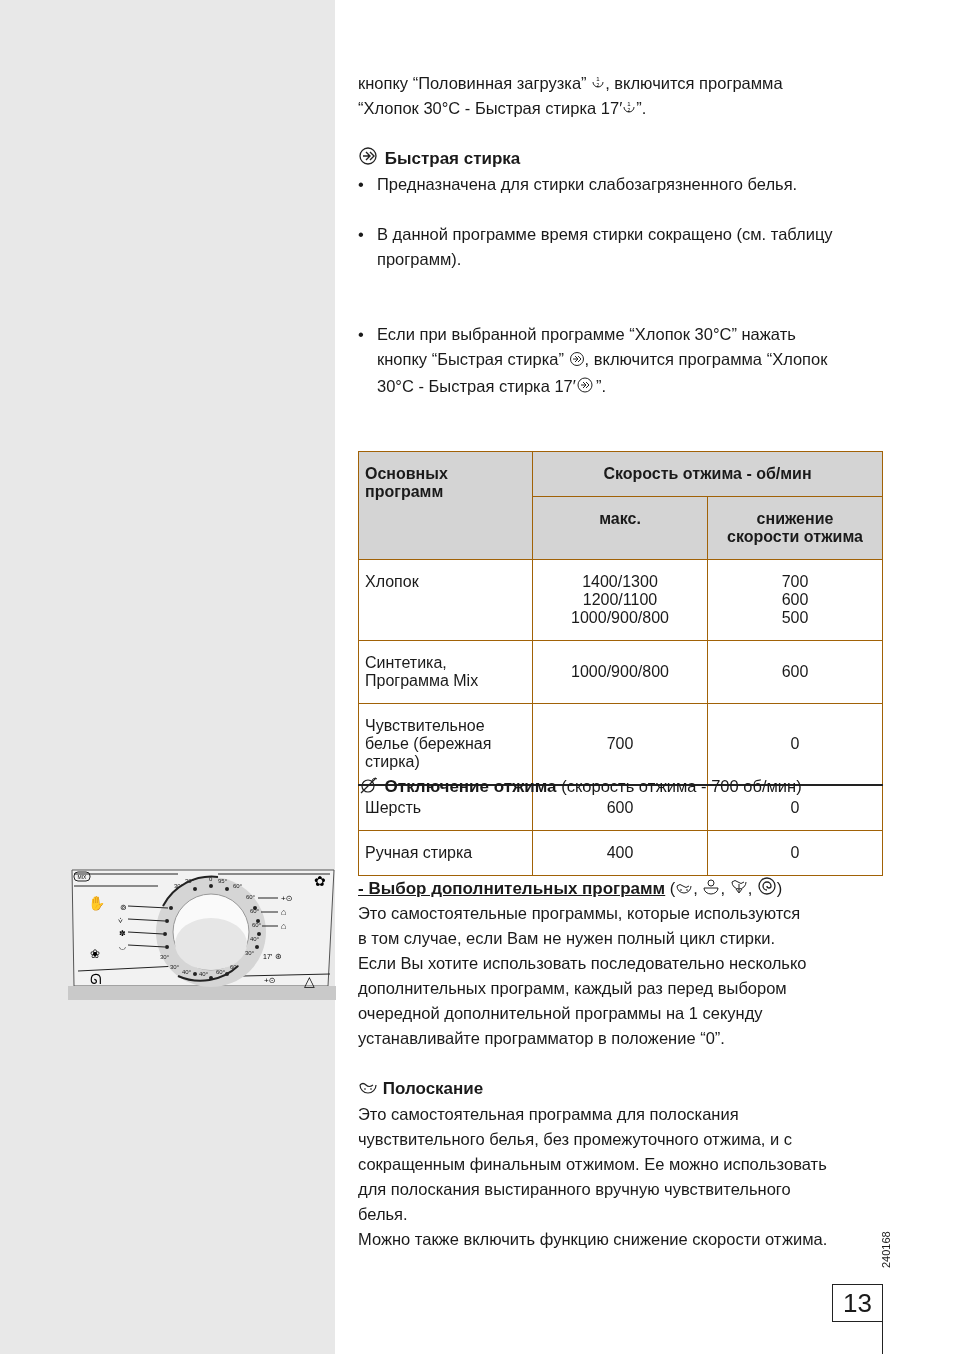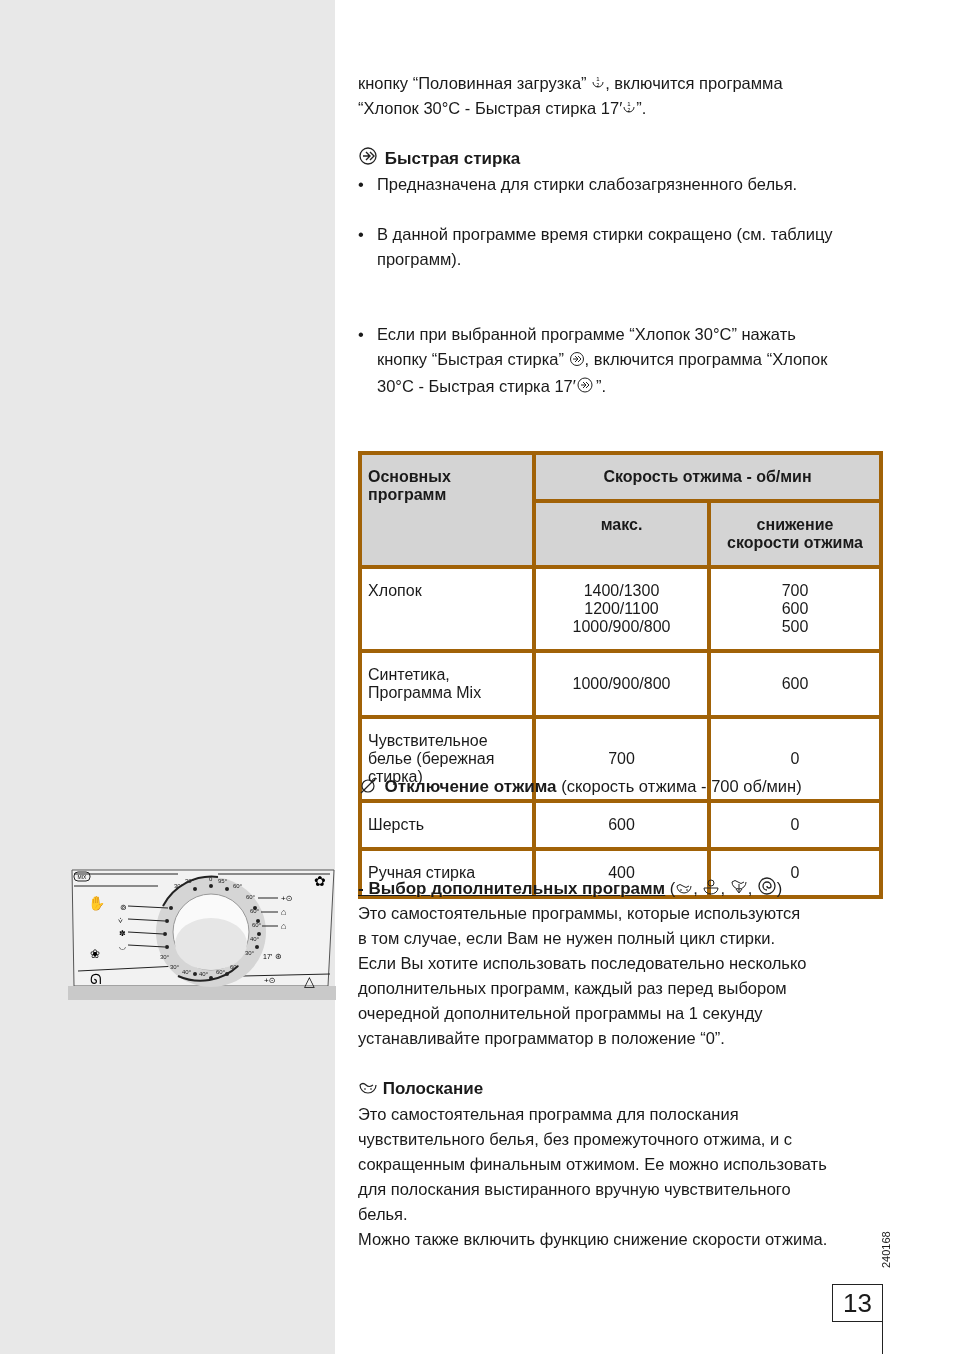--- a/index.html
+++ b/index.html
@@ -7,21 +7,21 @@
   body { position: relative; font-family: "Liberation Sans", sans-serif; color: #1a1a1a; }
   .sidebar { position: absolute; left: 0; top: 0; width: 335px; height: 1354px; background: #e8e8e8; }
   .content { position: absolute; left: 358px; top: 0; width: 530px; font-size: 16.5px; line-height: 25px; }
   .abs { position: absolute; }
   .p { white-space: nowrap; }
   .h { font-weight: bold; font-size: 17px; }
   .bul { position: relative; padding-left: 19px; }
   .bul::before { content: "•"; position: absolute; left: 0; top: 0; }
   .ico { display: inline-block; vertical-align: -2px; }
   table.spin { position: absolute; left: 0; top: 451px; width: 525px; border-collapse: collapse; font-size: 16px; line-height: 18px; }
-  table.spin td, table.spin th { border: 4px solid #a16207; padding: 13px 6px; vertical-align: top; }
+  table.spin td, table.spin th { border: 1px solid #a16207; padding: 13px 6px; vertical-align: top; }
   table.spin th { background: #d4d4d4; font-weight: bold; text-align: center; }
   table.spin th.left { text-align: left; }
   table.spin td.c { text-align: center; vertical-align: middle; }
   table.spin td.ct { text-align: center; margin-left: 46px; }
   .pagebox { position: absolute; left: 832px; top: 1284px; width: 51px; height: 38px; border: 1px solid #222; font-size: 26px; text-align: center; line-height: 36px; }
   .pageline { position: absolute; left: 882px; top: 1322px; width: 1px; height: 32px; background: #222; }
   .code { position: absolute; left: 880px; top: 1268px; transform-origin: left top; transform: rotate(-90deg); font-size: 11px; }
   .u { text-decoration: underline; }
 </style>
 </head>

